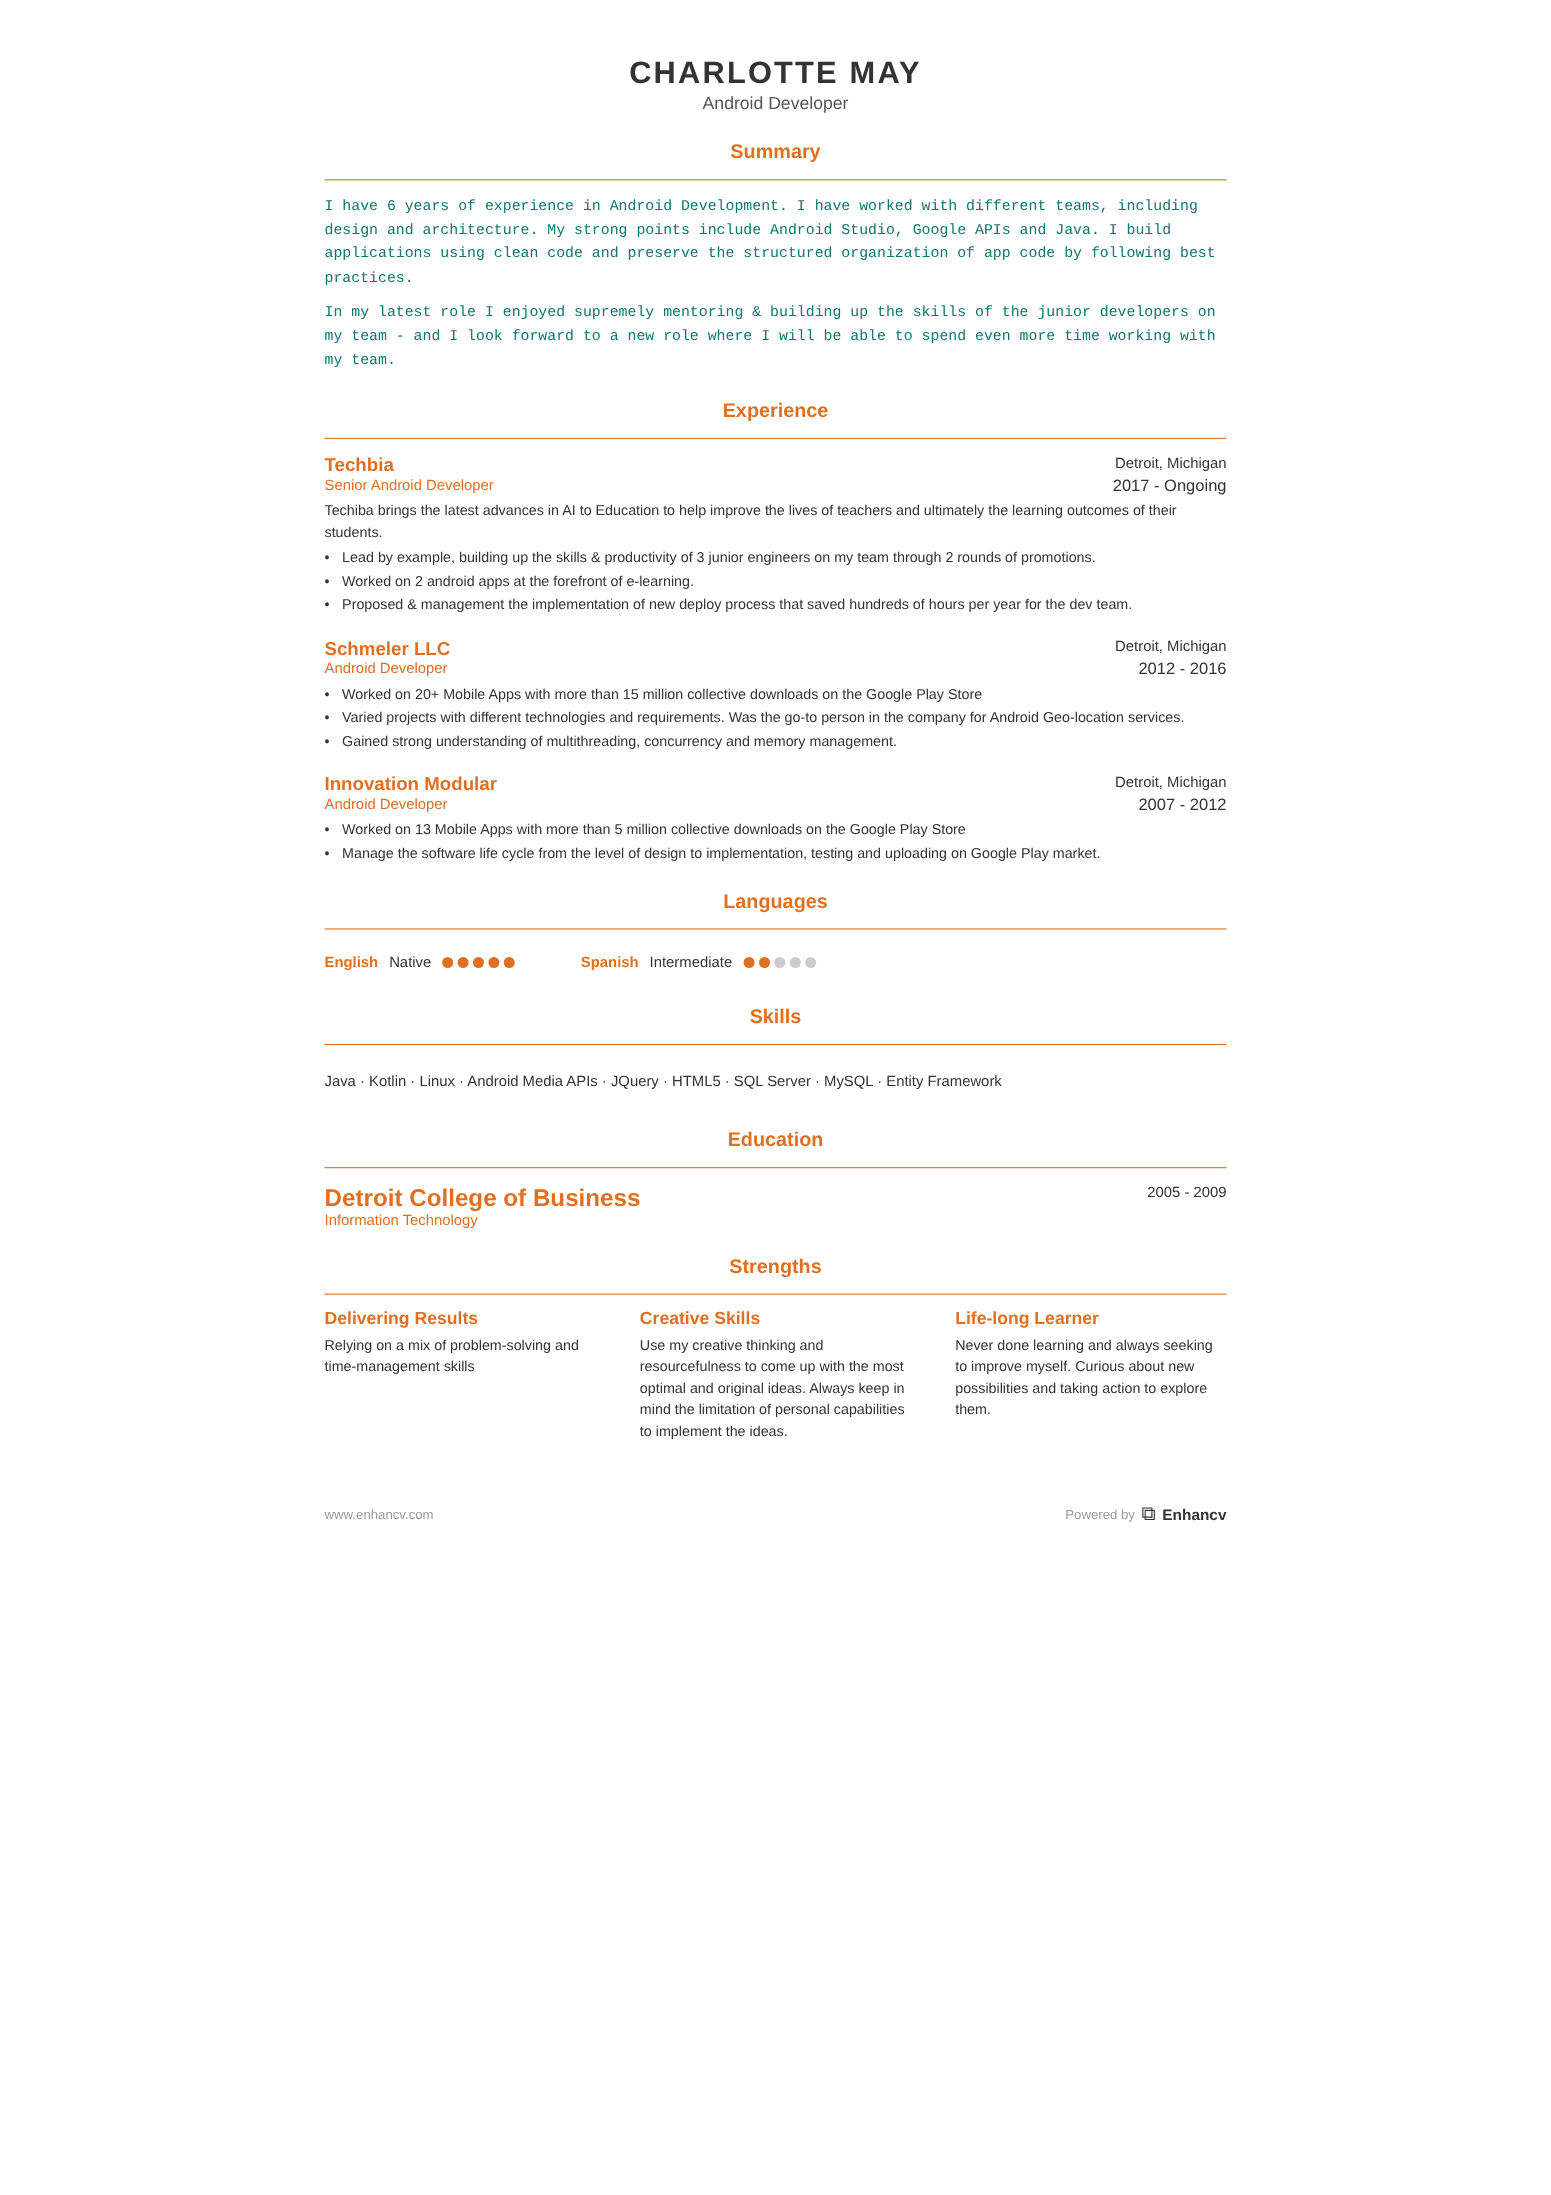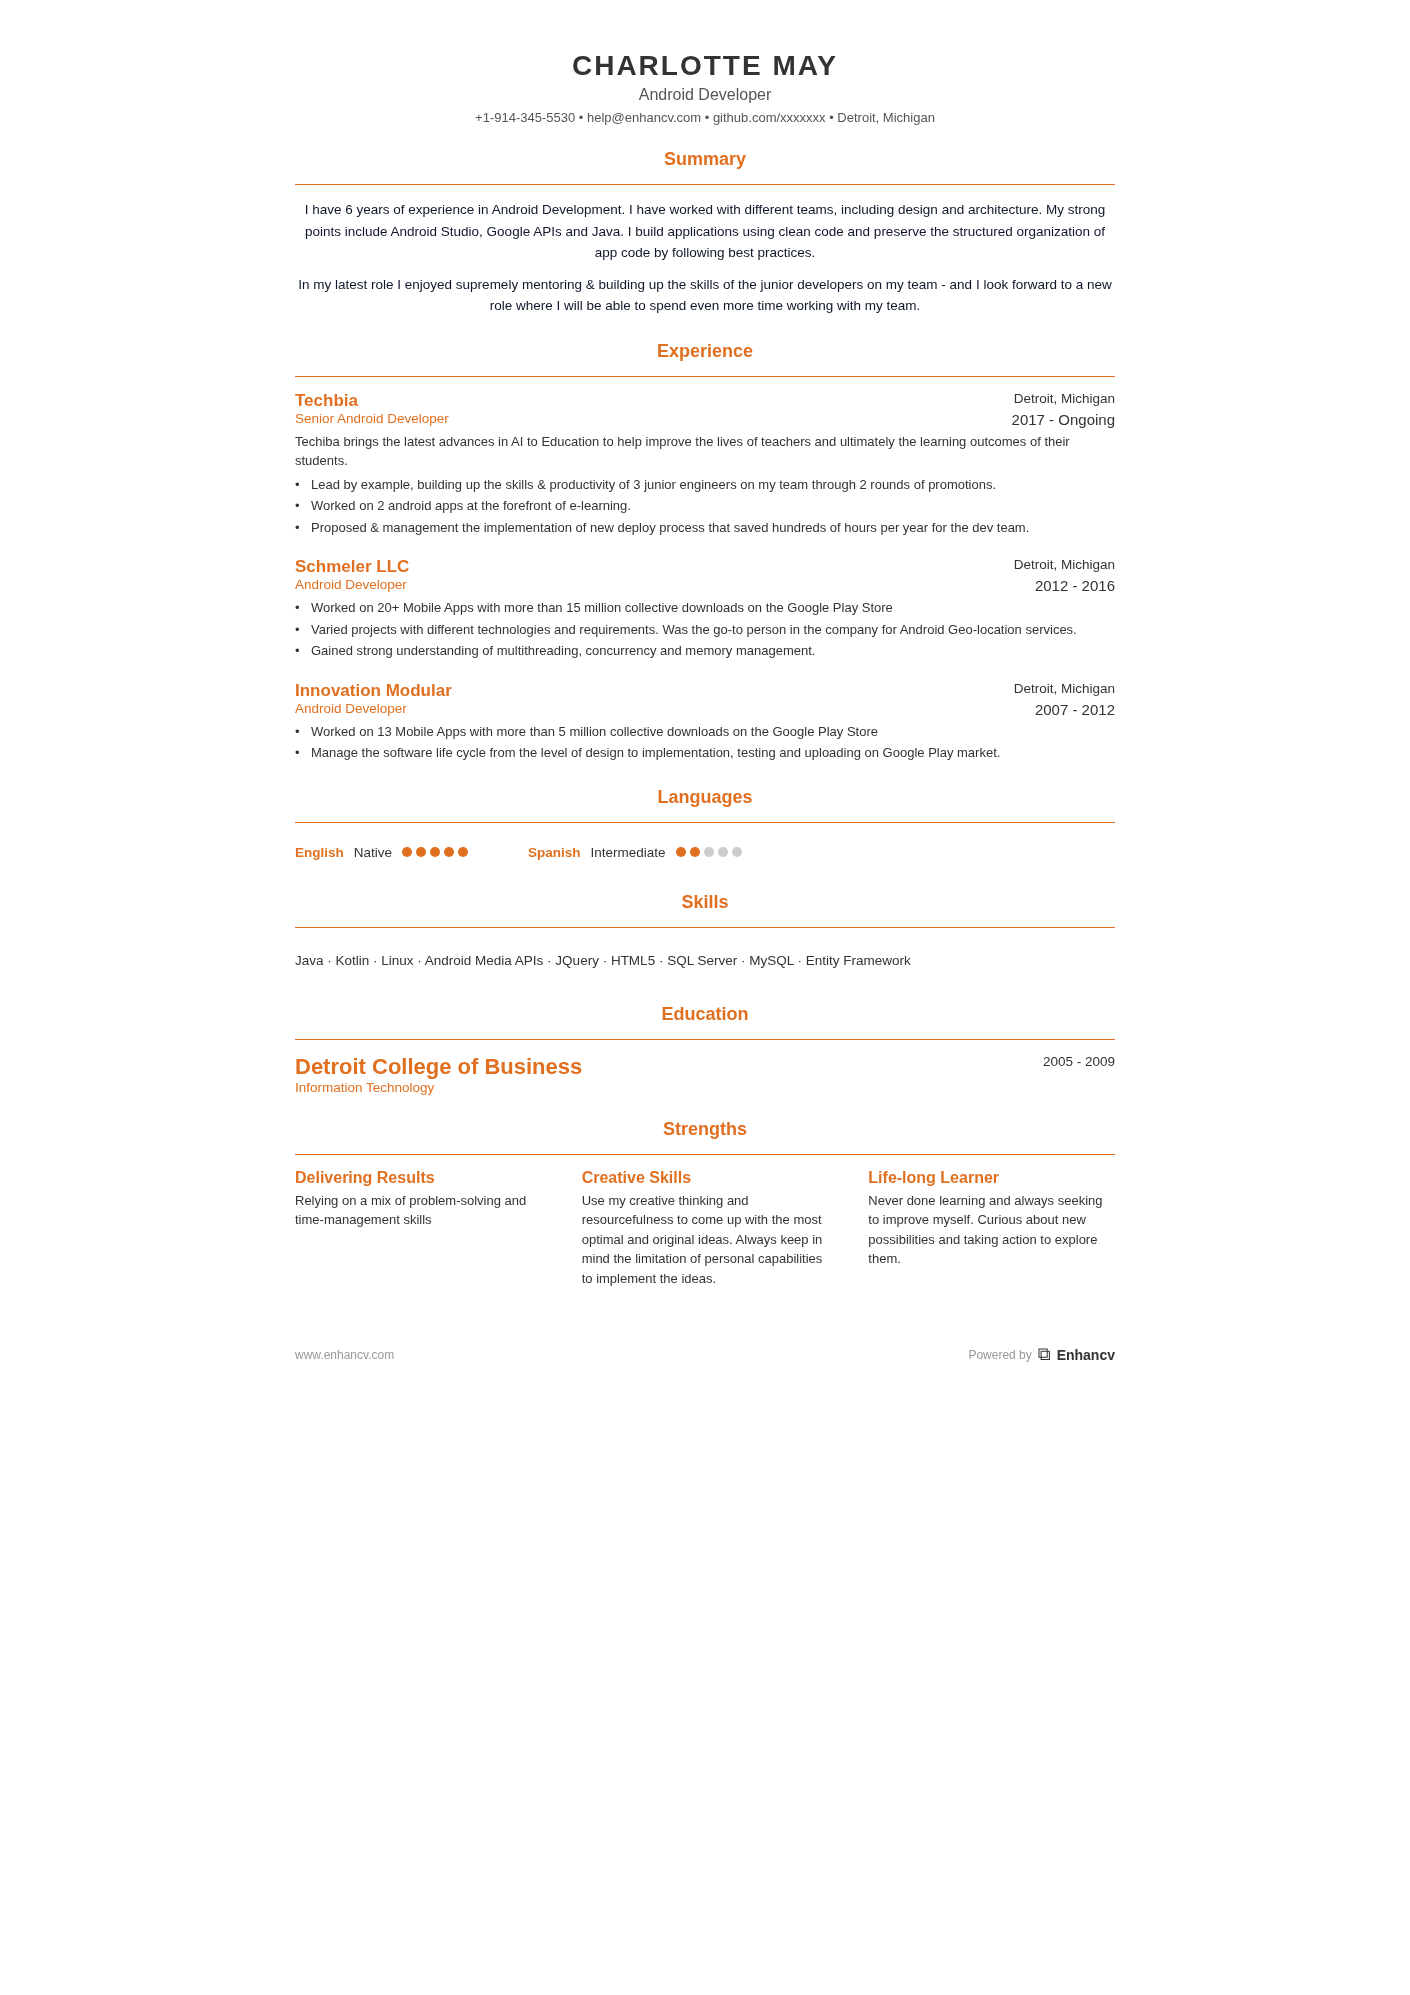--- a/index.html
+++ b/index.html
@@ -52,24 +52,23 @@
       padding-bottom: 6px;
     }
     .section-divider {
       border: none;
       border-top: 1.5px solid #e07020;
       margin-bottom: 14px;
     }
     .summary-text {
       font-size: 13.5px;
       line-height: 1.6;
-      color: #0f172a;
-      font-family: Liberation Sans, sans-serif;
+      color: #0f766e;
+      font-family: Liberation Mono, monospace;
       margin-bottom: 10px;
-      text-align: center;
     }
     .experience-entry {
       margin-bottom: 20px;
     }
     .exp-header {
       display: flex;
       justify-content: space-between;
       align-items: flex-start;
     }
     .exp-company {
@@ -247,21 +246,20 @@
     }
   </style>
 </head>
 <body>
 
 <div class="page">
 
   <div class="header">
     <div class="header-name">CHARLOTTE MAY</div>
     <div class="header-title">Android Developer</div>
-    <div class="header-contact">+1-914-345-5530  •  help@enhancv.com  •  github.com/xxxxxxx  •  Detroit, Michigan</div>
   </div>
 
   <div class="section">
     <div class="section-title">Summary</div>
     <hr class="section-divider">
     <p class="summary-text">I have 6 years of experience in Android Development. I have worked with different teams, including design and architecture. My strong points include Android Studio, Google APIs and Java. I build applications using clean code and preserve the structured organization of app code by following best practices.</p>
     <p class="summary-text">In my latest role I enjoyed supremely mentoring &amp; building up the skills of the junior developers on my team - and I look forward to a new role where I will be able to spend even more time working with my team.</p>
   </div>
 
   <div class="section">

